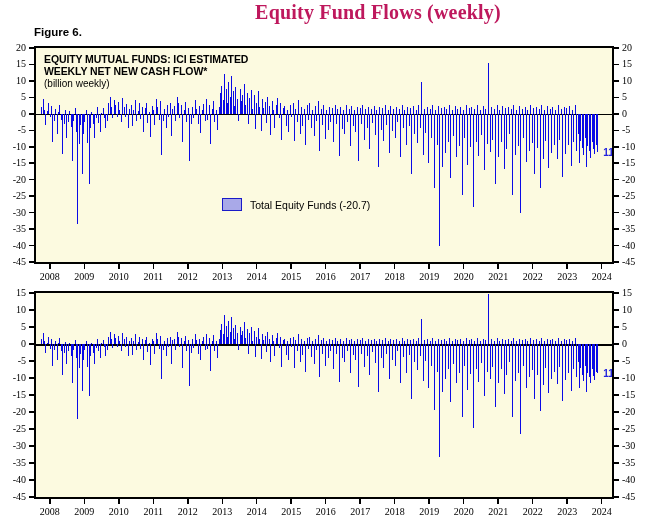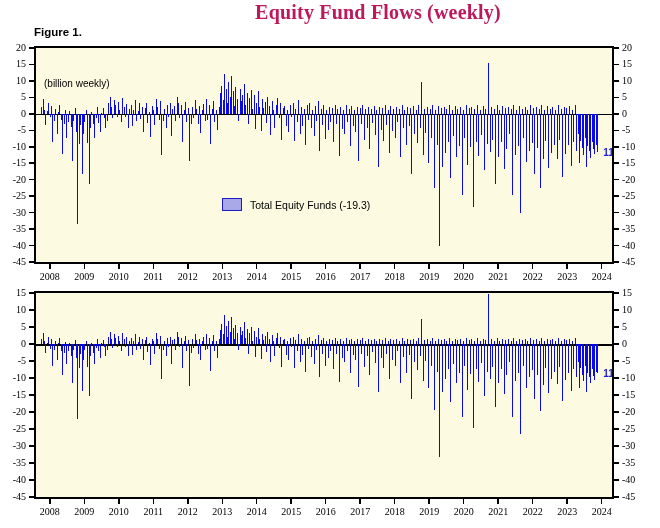--- a/index.html
+++ b/index.html
@@ -73,24 +73,28 @@
     border:1.5px solid #1A1AC8;box-sizing:border-box;
   }
   .legend-text{font-size:10.5px;color:#000;white-space:nowrap;}
 </style>
 </head>
 <body>
 
 <div class="page">
 
   <div class="main-title">Equity Fund Flows (weekly)</div>
-  <div class="figure-label">Figure 1.</div>
+  <div class="figure-label">Figure 6.</div>
 
   <div class="panel" id="panel-top" style="left:34px; top:46px; width:580px; height:218px;">
     <div class="plot">
+      <div class="chart-head">
+          <div>EQUITY MUTUAL FUNDS: ICI ESTIMATED</div>
+          <div>WEEKLY NET NEW CASH FLOW*</div>
+        </div>
       <div class="chart-sub">(billion weekly)</div>
       <div class="zeroline" id="zero-top" style="top: 65.8462px;"></div>
       <div class="bars" id="bars-top">
           <div class="bar" style="left: 5.17px; top: 58.93px; height: 6.91px; background: rgb(10, 10, 230);"></div>
           <div class="bar" style="left: 6.57px; top: 51.03px; height: 14.82px; background: rgb(10, 10, 230);"></div>
           <div class="bar" style="left: 7.97px; top: 61.9px; height: 3.95px; background: rgb(10, 10, 230);"></div>
           <div class="bar" style="left: 9.36px; top: 65.85px; height: 11.19px; background: rgb(10, 10, 230);"></div>
           <div class="bar" style="left: 10.76px; top: 63.21px; height: 2.63px; background: rgb(10, 10, 230);"></div>
           <div class="bar" style="left: 12.16px; top: 55.31px; height: 10.54px; background: rgb(10, 10, 230);"></div>
           <div class="bar" style="left: 13.56px; top: 65.85px; height: 3.62px; background: rgb(10, 10, 230);"></div>
@@ -482,21 +486,21 @@
           <div class="bar" style="left: 552.79px; top: 65.85px; height: 36.87px; background: rgb(10, 10, 230);"></div>
           <div class="bar" style="left: 554.18px; top: 65.85px; height: 44.12px; background: rgb(10, 10, 230);"></div>
           <div class="bar" style="left: 555.58px; top: 65.85px; height: 28.31px; background: rgb(10, 10, 230);"></div>
           <div class="bar" style="left: 556.98px; top: 65.85px; height: 35.56px; background: rgb(10, 10, 230);"></div>
           <div class="bar" style="left: 558.37px; top: 65.85px; height: 40.17px; background: rgb(10, 10, 230);"></div>
           <div class="bar" style="left: 559.77px; top: 65.85px; height: 30.95px; background: rgb(10, 10, 230);"></div>
           <div class="bar" style="left: 561.17px; top: 65.85px; height: 37.86px; background: rgb(10, 10, 230);"></div>
         </div>
       <div class="legend" id="legend-top" style="left:186px; top:150px;">
         <div class="swatch"></div>
-        <div class="legend-text">Total Equity Funds (-19.3)</div>
+        <div class="legend-text">Total Equity Funds (-20.7)</div>
       </div>
       <div class="annot" id="annot-top" style="left: 567.169px; top: 98.7077px; color: rgb(34, 34, 221);">11/15</div>
     </div>
     <div id="axes-top">
         <div class="ytick" style="top: 1.25px; left: -5px;"></div>
         <div class="ylab left" style="top: -3px; left: -34px; width: 26px;">20</div>
         <div class="ytick" style="top: 1.25px; left: 580px;"></div>
         <div class="ylab right" style="top: -3px; left: 588px; width: 26px;">20</div>
         <div class="ytick" style="top: 17.7115px; left: -5px;"></div>
         <div class="ylab left" style="top: 13.4615px; left: -34px; width: 26px;">15</div>

